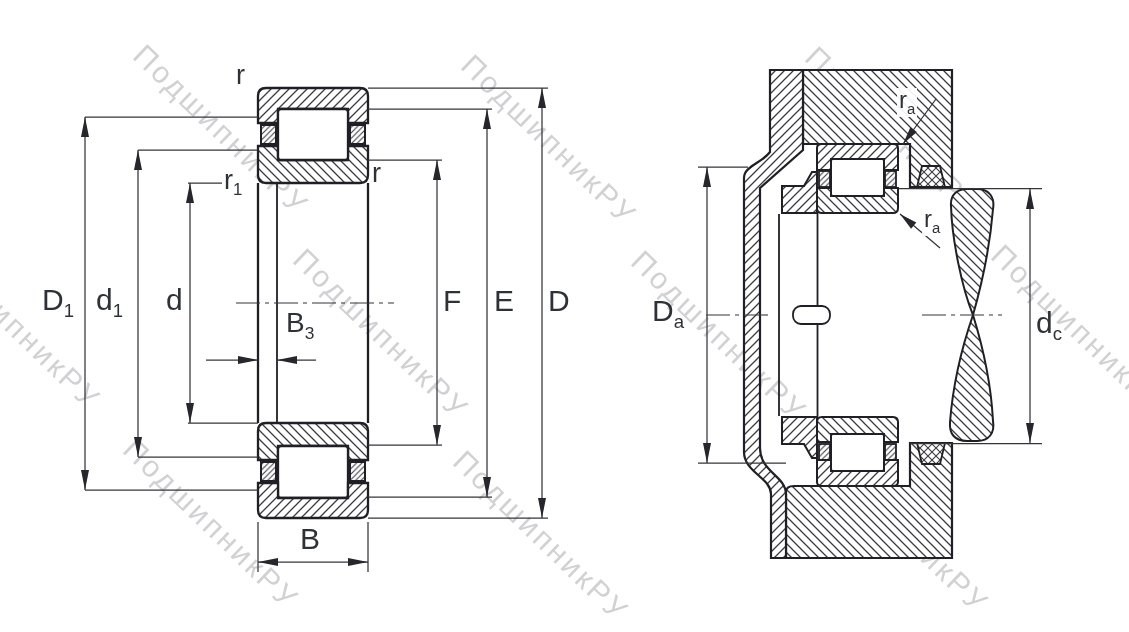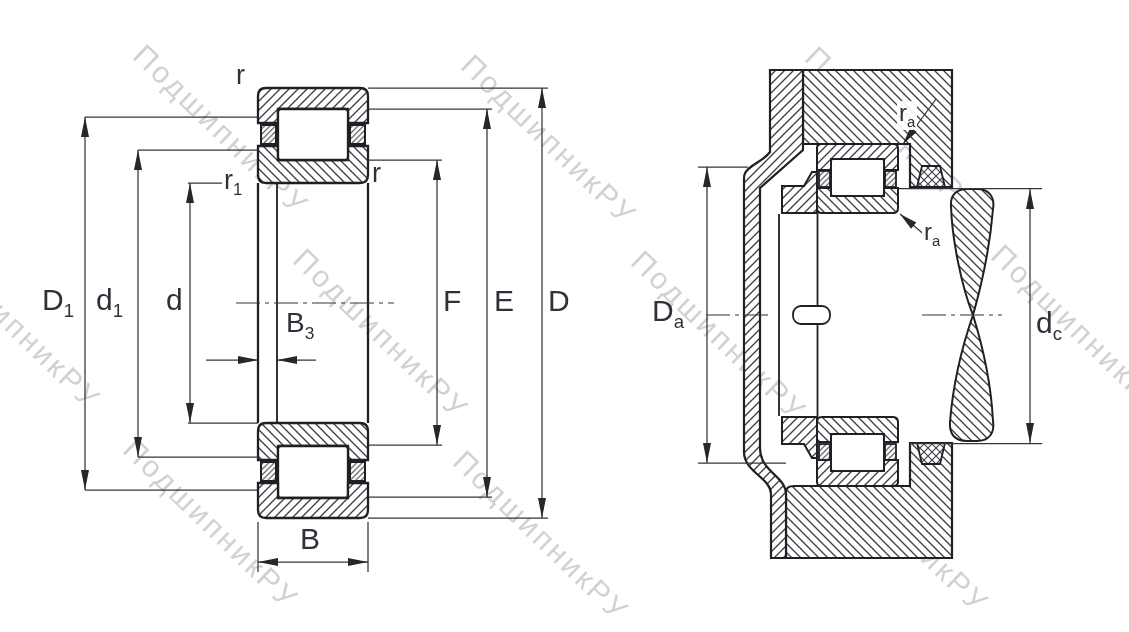--- a/index.html
+++ b/index.html
@@ -8,21 +8,21 @@
   }
   html,body{margin:0;padding:0;background:var(--bg);}
   .stage{position:relative;width:1129px;height:632px;background:var(--bg);overflow:hidden;
          font-family:"Liberation Sans", sans-serif;}
   .wm{position:absolute;color:var(--wm);opacity:.55;font-size:30px;letter-spacing:3px;
       white-space:nowrap;transform:rotate(44deg);transform-origin:left top;user-select:none;}
   svg{position:absolute;left:0;top:0;}
   .lbl{position:absolute;color:var(--text);font-size:30px;line-height:1;white-space:nowrap;}
   .lbl sub{font-size:0.62em;line-height:1;}
   .lbl.small{font-size:27px;}
-  .lbl.tiny{font-size:24px;background:rgba(255,255,255,0.92);padding:0 2px;margin-top:13px;}
+  .lbl.tiny{font-size:24px;background:rgba(255,255,255,0.92);padding:0 2px;}
   .lbl.mid{font-size:28px;}
 </style>
 </head>
 <body>
 
 <div class="stage">
 
   <div>
     <div class="wm" style="left:150px;top:38px">ПодшипникРУ</div>
     <div class="wm" style="left:478px;top:48px">ПодшипникРУ</div>

